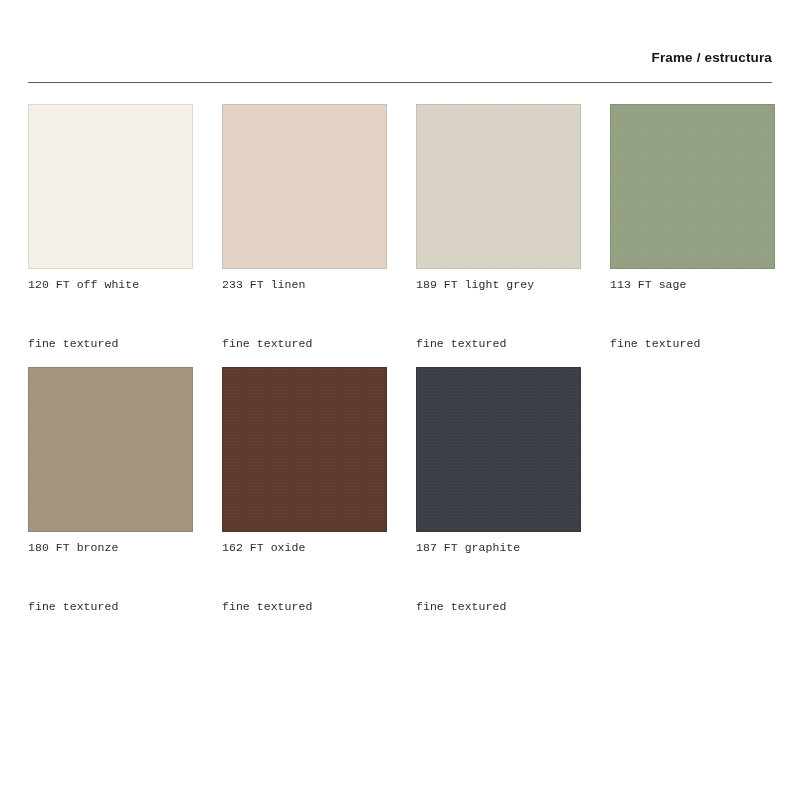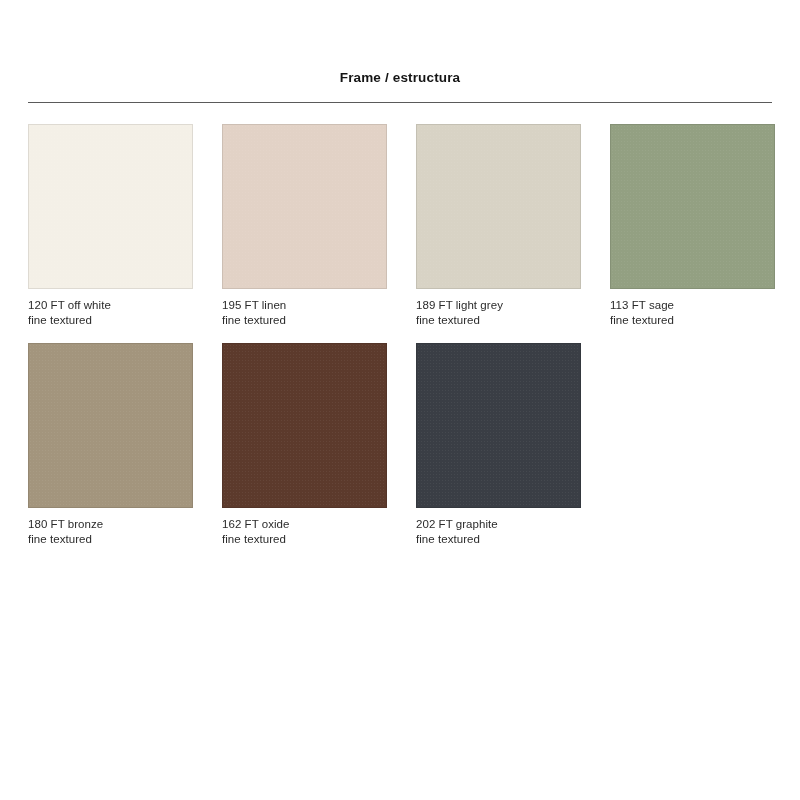--- a/index.html
+++ b/index.html
@@ -22,22 +22,22 @@
     width: 800px;
     height: 800px;
     box-sizing: border-box;
     padding: 0 28px;
   }
 
   
   .header {
     display: flex;
     align-items: baseline;
-    justify-content: center;
-    padding-top: 70px;
+    justify-content: flex-end;
+    padding-top: 50px;
   }
   .header-title,
   .header-kicker {
     font-size: 13.5px;
     font-weight: bold;
     letter-spacing: 0.15px;
     line-height: 1.2;
     color: #151515;
     white-space: nowrap;
   }
@@ -51,20 +51,21 @@
   
   .grid {
     margin-top: 21px;
     display: grid;
     grid-template-columns: repeat(4, 165px);
     column-gap: 29px;
     row-gap: 16px;
   }
   .cell {
     width: 165px;
+    font-family: Liberation Mono, monospace;
   }
   .swatch {
     width: 165px;
     height: 165px;
     box-sizing: border-box;
     border: 1px solid rgba(0, 0, 0, 0.09);
     position: relative;
     overflow: hidden;
   }
   
@@ -87,20 +88,21 @@
     color: #2b2b2b;
     letter-spacing: 0.05px;
   }
   .caption .code {
     display: block;
     white-space: nowrap;
   }
   .caption .finish {
     display: block;
     white-space: nowrap;
+    margin-top: 44px;
   }
 </style>
 </head>
 <body>
 
 <div class="sheet">
 
   <div class="header">
     <div class="header-title">Frame / estructura</div>
   </div>
@@ -111,21 +113,21 @@
       <div class="cell">
         <div class="swatch" style="background-color: rgb(244, 240, 231);"></div>
         <div class="caption">
           <span class="code">120 FT off white</span>
           <span class="finish">fine textured</span>
         </div>
       </div>
       <div class="cell">
         <div class="swatch" style="background-color: rgb(226, 210, 198);"></div>
         <div class="caption">
-          <span class="code">195 FT linen</span>
+          <span class="code">233 FT linen</span>
           <span class="finish">fine textured</span>
         </div>
       </div>
       <div class="cell">
         <div class="swatch" style="background-color: rgb(216, 211, 197);"></div>
         <div class="caption">
           <span class="code">189 FT light grey</span>
           <span class="finish">fine textured</span>
         </div>
       </div>
@@ -146,19 +148,19 @@
       <div class="cell">
         <div class="swatch" style="background-color: rgb(92, 58, 44);"></div>
         <div class="caption">
           <span class="code">162 FT oxide</span>
           <span class="finish">fine textured</span>
         </div>
       </div>
       <div class="cell">
         <div class="swatch" style="background-color: rgb(58, 62, 69);"></div>
         <div class="caption">
-          <span class="code">202 FT graphite</span>
+          <span class="code">187 FT graphite</span>
           <span class="finish">fine textured</span>
         </div>
       </div>
     </div>
 
 </div>
 
 </body></html>

